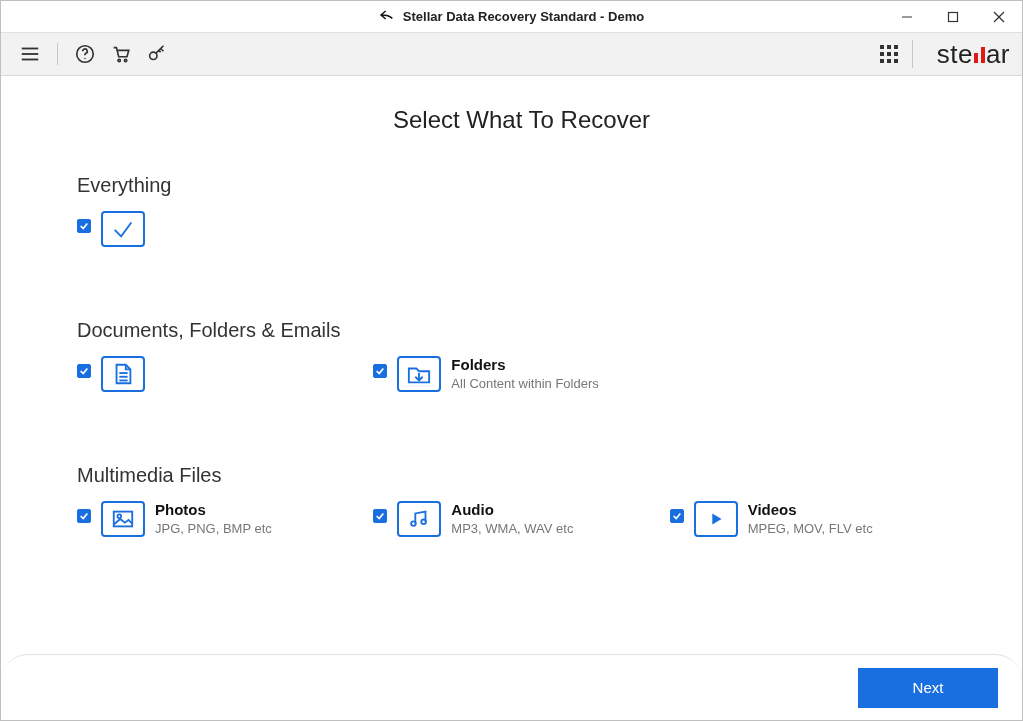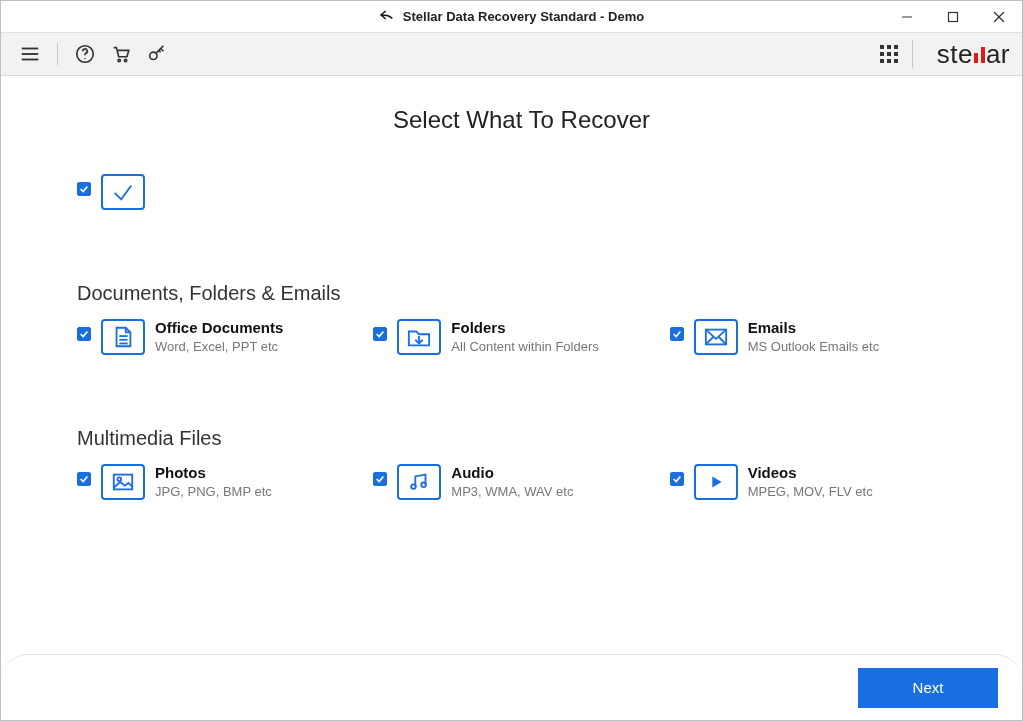--- a/index.html
+++ b/index.html
@@ -249,20 +249,21 @@
           </span>
           <span>ar</span>
       </div>
     </div>
   </div>
 
   <div class="content">
     <h1 class="page-title">Select What To Recover</h1>
 
     <div class="section">
+      <div class="section-heading">Everything</div>
       <div class="item-row">
         <div class="item">
           <div class="chk">
             <svg viewBox="0 0 12 12" stroke-width="2" fill="none">
                 <polyline points="2,6 5,9 10,3"></polyline>
               </svg>
           </div>
           <div class="icon-box">
             <svg viewBox="0 0 30 26" stroke-width="2">
                 <polyline points="6,14 13,21 24,6"></polyline>
@@ -284,24 +285,20 @@
             </div>
           <div class="icon-box">
             <svg viewBox="0 0 30 26" stroke-width="2">
               <path d="M8 3 h10 l5 5 v15 h-15 z"></path>
               <path d="M18 3 v5 h5"></path>
               <line x1="11" y1="12" x2="20" y2="12"></line>
                 <line x1="11" y1="16" x2="20" y2="16"></line>
                 <line x1="11" y1="20" x2="20" y2="20"></line>
             </svg>
           </div>
-          <div class="item-text">
-            <div class="item-title">Office Documents</div>
-            <div class="item-desc">Word, Excel, PPT etc</div>
-          </div>
         </div>
 
         <div class="item">
           <div class="chk">
               <svg viewBox="0 0 12 12" stroke-width="2" fill="none">
                 <polyline points="2,6 5,9 10,3"></polyline>
               </svg>
             </div>
           <div class="icon-box">
             <svg viewBox="0 0 30 26" stroke-width="2">
@@ -309,39 +306,20 @@
               <line x1="15" y1="12" x2="15" y2="19"></line>
               <polyline points="11,16 15,20 19,16"></polyline>
             </svg>
           </div>
           <div class="item-text">
             <div class="item-title">Folders</div>
             <div class="item-desc">All Content within Folders</div>
           </div>
         </div>
 
-        <div class="item">
-          <div class="chk">
-              <svg viewBox="0 0 12 12" stroke-width="2" fill="none">
-                <polyline points="2,6 5,9 10,3"></polyline>
-              </svg>
-            </div>
-          <div class="icon-box">
-            <svg viewBox="0 0 30 26" stroke-width="2">
-              <rect x="4" y="5" width="22" height="16"></rect>
-              <polyline points="4,5 15,15 26,5"></polyline>
-              <line x1="4" y1="21" x2="12" y2="13"></line>
-                <line x1="26" y1="21" x2="18" y2="13"></line>
-            </svg>
-          </div>
-          <div class="item-text">
-            <div class="item-title">Emails</div>
-            <div class="item-desc">MS Outlook Emails etc</div>
-          </div>
-        </div>
 
       </div>
     </div>
 
     <div class="section" style="margin-bottom:0">
       <div class="section-heading">Multimedia Files</div>
       <div class="item-row">
 
         <div class="item">
           <div class="chk">

